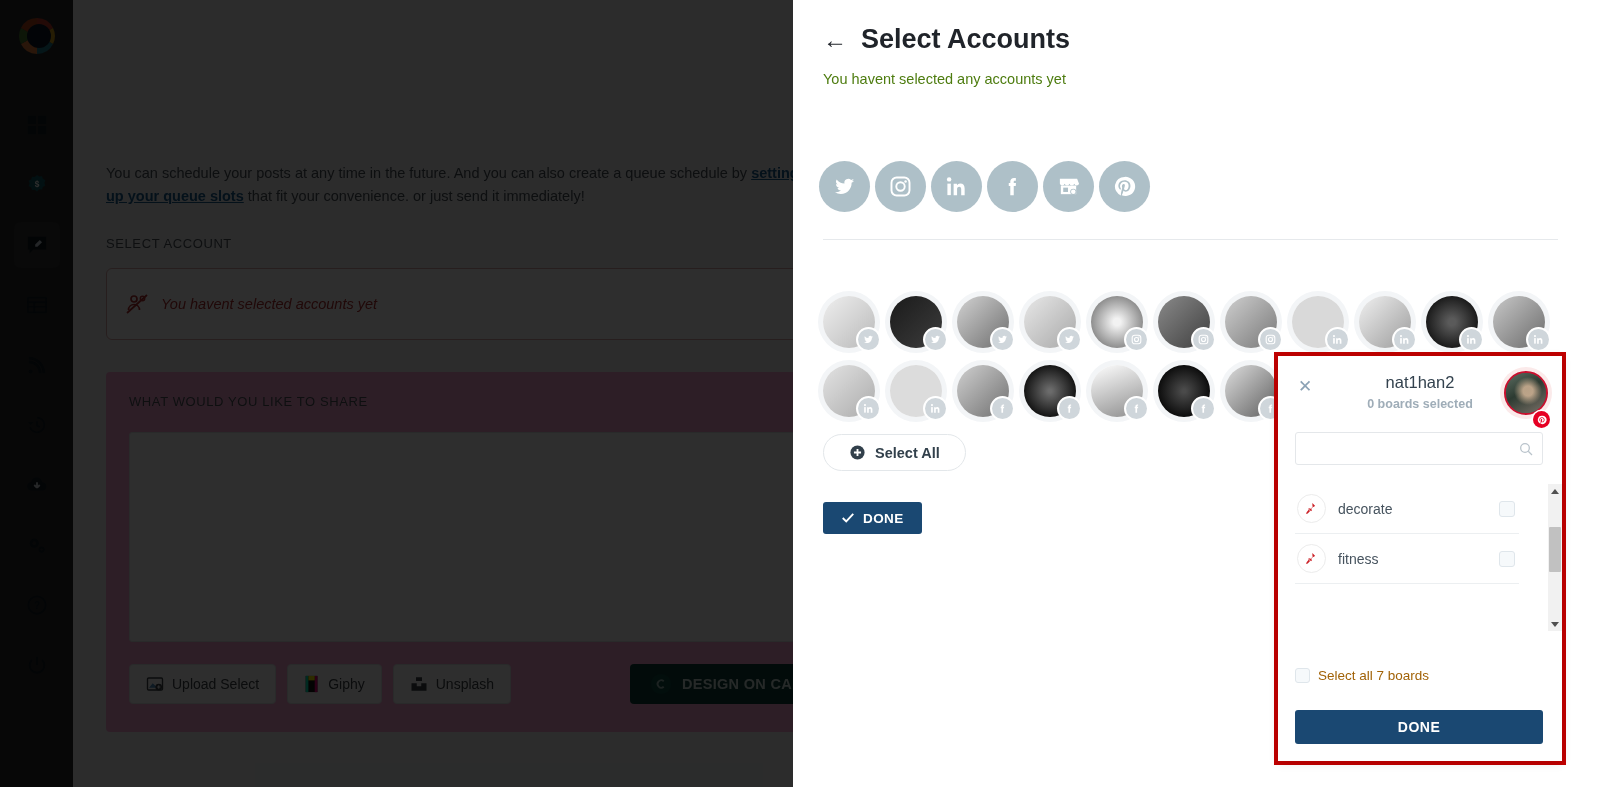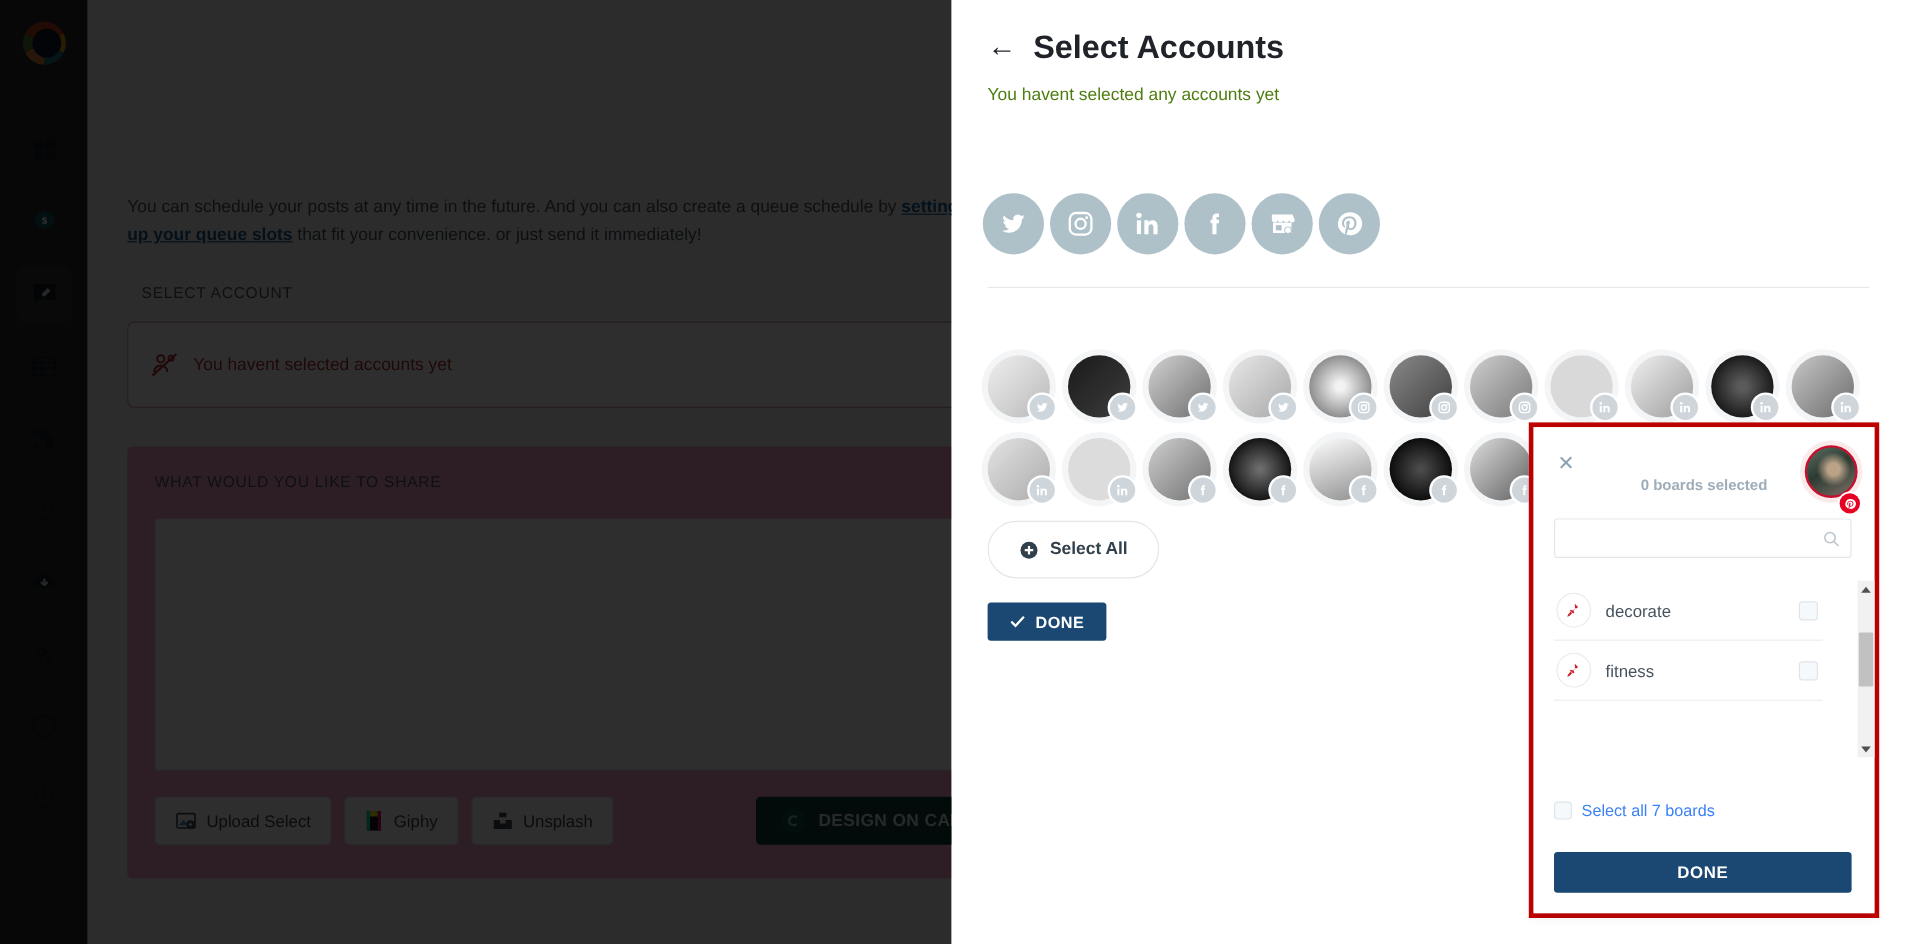--- a/index.html
+++ b/index.html
@@ -59,21 +59,21 @@
 
   .sec-label {
     position: absolute; font-size: 13px; letter-spacing: .6px;
     color: #4f565c; font-weight: normal;
   }
   .acct-box {
     position: absolute; left: 33px; top: 268px; width: 760px; height: 72px;
     border: 1px solid #d9a7a7; border-radius: 6px; background: #fff;
     display: flex; align-items: center; padding: 0 18px; gap: 12px;
   }
-  .acct-box .warn-text { color: #b03030; font-size: 14.5px; }
+  .acct-box .warn-text { color: #b03030; font-size: 14.5px; font-style: italic; }
   .acct-box .chev { position: absolute; right: 12px; color: #555; font-size: 16px; }
 
   .share-card {
     position: absolute; left: 33px; top: 372px; width: 760px; height: 360px;
     background: #f9a8d4; border-radius: 4px;
   }
   .share-head { position: absolute; left: 23px; top: 22px; font-size: 13px; letter-spacing:.6px; color:#4f565c; }
   .smiley { position: absolute; right: 20px; top: 18px; width: 20px; height: 20px; }
   .share-area {
     position: absolute; left: 23px; top: 60px; right: 20px; height: 210px;
@@ -137,21 +137,21 @@
   .av-badge {
     position: absolute; right: -4px; bottom: -2px;
     width: 21px; height: 21px; border-radius: 50%;
     background: #cfd6db; display: flex; align-items: center; justify-content: center;
     box-shadow: 0 0 0 2px #fff;
   }
   .av-badge svg { width: 11px; height: 11px; fill: #fff; }
 
   .select-all-btn {
     position: absolute; left: 823px; top: 434px;
-    height: 48px; border: 1.5px solid #e3e7ea; border-radius: 24px; background: #fff;
+    height: 37px; border: 1.5px solid #e3e7ea; border-radius: 24px; background: #fff;
     display: flex; align-items: center; gap: 9px; padding: 0 25px;
     font-size: 14.5px; font-weight: bold; color: #32404b;
   }
   .done-btn-main {
     position: absolute; left: 823px; top: 502px;
     height: 32px; background: #1a4872; color: #fff; border-radius: 3px;
     display: flex; align-items: center; gap: 8px; padding: 0 18px;
     font-size: 13.5px; font-weight: bold; letter-spacing: .4px;
   }
 
@@ -242,21 +242,21 @@
   .vs-up { border-bottom: 5px solid #505050; }
   .vs-down { border-top: 5px solid #505050; }
   .vscroll-thumb {
     position: absolute; left: 1px; top: 43px; width: 12px; height: 45px;
     background: #c1c1c1; border-radius: 1px;
   }
 
   .select-all-boards {
     position: absolute; left: 17px; top: 312px;
     display: flex; align-items: flex-end; gap: 8px;
-    font-size: 13.5px; color: #3b82f6;
+    font-size: 13.5px; color: #a16207;
   }
   .sab-cb {
     width: 15px; height: 15px; border: 1px solid #dfe6eb; border-radius: 3px;
     background: #f6f9fb;
   }
   .popup-done {
     position: absolute; left: 17px; top: 354px; width: 248px; height: 34px;
     background: #1a4872; color: #fff; border-radius: 3px;
     display: flex; align-items: center; justify-content: center;
     font-size: 14px; font-weight: bold; letter-spacing: .5px;
@@ -355,21 +355,21 @@
             </svg>
         </div>
       </div>
     </div>
 
     <div class="bg-main">
       <div class="bg-sub">
         <span>You can schedule your posts at any time in the future. And you can also create a queue schedule by </span><a href="#">setting up your queue slots</a><span> that fit your convenience. or just send it immediately!</span>
       </div>
 
-      <div class="sec-label" style="left:33px; top:236px;margin-left:12px;">SELECT ACCOUNT</div>
+      <div class="sec-label" style="left:33px; top:236px;">SELECT ACCOUNT</div>
 
       <div class="acct-box">
         <svg viewBox="0 0 24 24" width="24" height="24">
           <circle cx="9" cy="7" r="3" fill="none" stroke="#b03030" stroke-width="1.7"></circle>
           <path d="M3.5 18c0-3.3 2.5-5.5 5.5-5.5s5.5 2.2 5.5 5.5" fill="none" stroke="#b03030" stroke-width="1.7"></path>
           <circle cx="17.5" cy="6.5" r="2.2" fill="none" stroke="#b03030" stroke-width="1.5"></circle>
           <line x1="2" y1="21" x2="22" y2="3" stroke="#b03030" stroke-width="1.8"></line>
         </svg>
         <span class="warn-text">You havent selected accounts yet</span>
         <span class="chev">›</span>
@@ -658,20 +658,21 @@
         <path d="M3 12l6 6L21 5" stroke="#fff" stroke-width="3.2" fill="none"></path>
       </svg>
     <span>DONE</span>
   </div>
 
   <div class="hl-frame">
     <div class="popup">
 
       <div class="popup-head">
         <span class="popup-close">✕</span>
+        <div class="popup-name">nat1han2</div>
         <div class="popup-count">0 boards selected</div>
         <div class="popup-avatar-ring"></div>
         <div class="popup-avatar">
           <div class="ph" style="background:linear-gradient(150deg,#5e6f63 0%,#2c3a31 45%,#7c7168 100%)"></div>
           <div class="ph" style="background:radial-gradient(ellipse at 55% 45%, rgba(210,180,150,.85) 0 16%, rgba(0,0,0,0) 45%)"></div>
         </div>
         <div class="popup-pin-badge">
           <svg viewBox="0 0 24 24">
               <path d="M12 2a10 10 0 0 0-3.7 19.3c-.1-.8-.1-2 .1-2.9l1.2-5.1s-.3-.6-.3-1.5c0-1.4.8-2.5 1.8-2.5.9 0 1.3.6 1.3 1.4 0 .9-.5 2.2-.8 3.4-.2 1 .5 1.8 1.5 1.8 1.8 0 3.2-1.9 3.2-4.7 0-2.4-1.8-4.1-4.3-4.1a4.5 4.5 0 0 0-4.7 4.5c0 .9.3 1.8.8 2.3.1.1.1.2.1.3l-.3 1c0 .2-.1.2-.3.1-1.2-.6-2-2.4-2-3.8 0-3.1 2.3-6 6.5-6 3.4 0 6.1 2.4 6.1 5.7 0 3.4-2.1 6.2-5.1 6.2-1 0-1.9-.5-2.2-1.1l-.6 2.3c-.2.8-.8 1.9-1.2 2.5A10 10 0 1 0 12 2z"></path>
             </svg>

